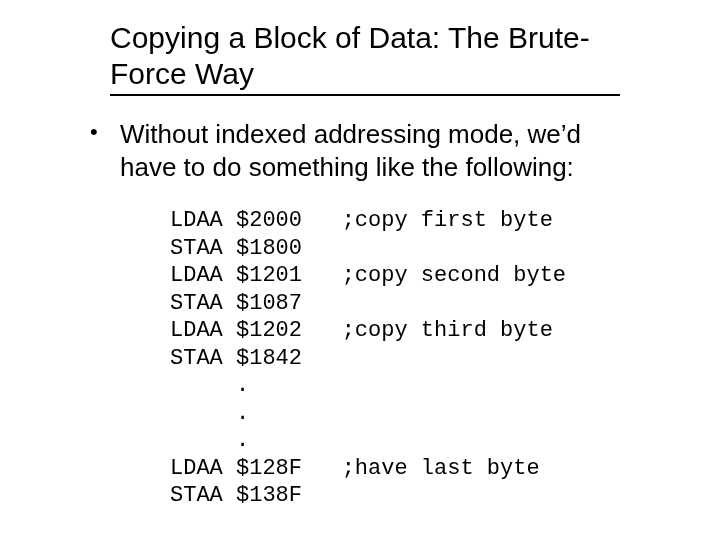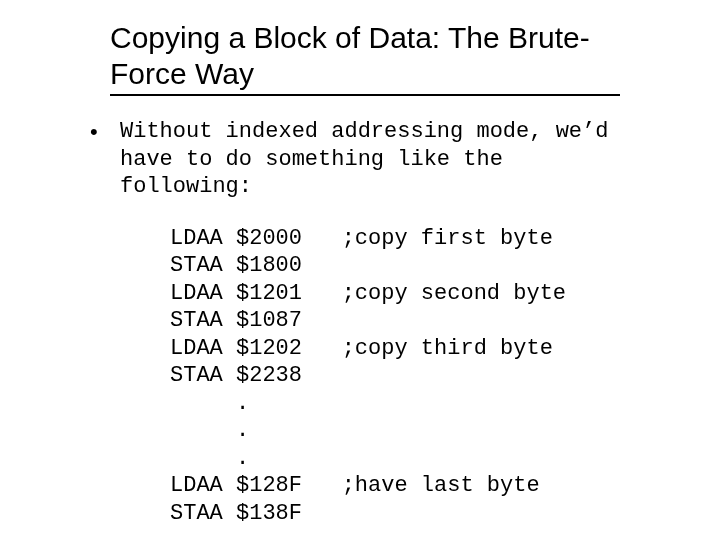--- a/index.html
+++ b/index.html
@@ -34,23 +34,22 @@
     margin-left: 50px;
     margin-right: 40px;
   }
   .bullet-dot {
     font-size: 22px;
     line-height: 1.3;
     width: 30px;
     flex-shrink: 0;
   }
   .bullet-text {
-    font-size: 22px;
+    font-size: 26px;
     line-height: 1.25;
-    font-family: Liberation Mono, monospace;
   }
   .code-block {
     font-family: "Courier New", Courier, monospace;
     font-size: 22px;
     line-height: 1.25;
     white-space: pre;
     margin-top: 24px;
     margin-left: 130px;
   }
 </style>
@@ -64,20 +63,20 @@
   <div class="bullet-row">
     <div class="bullet-dot">•</div>
     <div class="bullet-text">Without indexed addressing mode, we’d have to do something like the following:</div>
   </div>
 
   <div class="code-block"><span>LDAA $2000   ;copy first byte</span>
 <span>STAA $1800</span>
 <span>LDAA $1201   ;copy second byte</span>
 <span>STAA $1087</span>
 <span>LDAA $1202   ;copy third byte</span>
-<span>STAA $2238</span>
+<span>STAA $1842</span>
 <span>     .</span>
 <span>     .</span>
 <span>     .</span>
 <span>LDAA $128F   ;have last byte</span>
 <span>STAA $138F</span></div>
 
 </div>
 
 </body></html>

